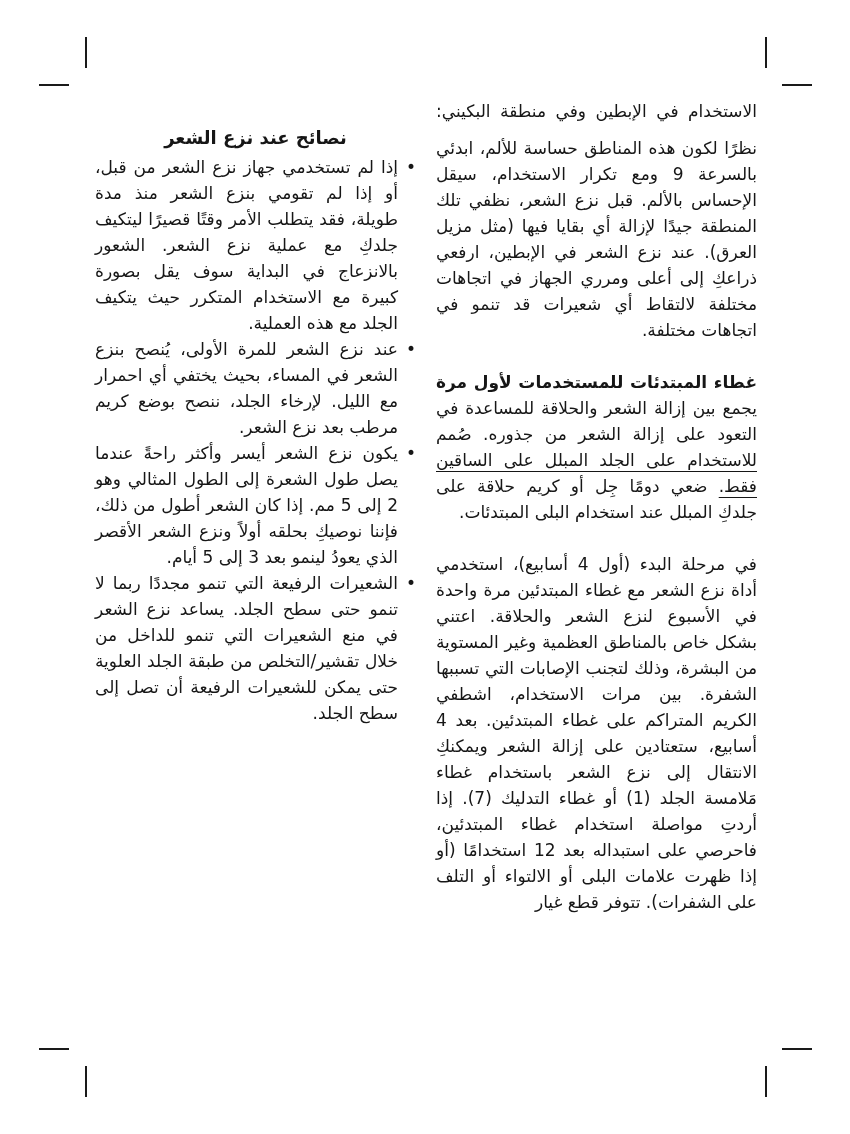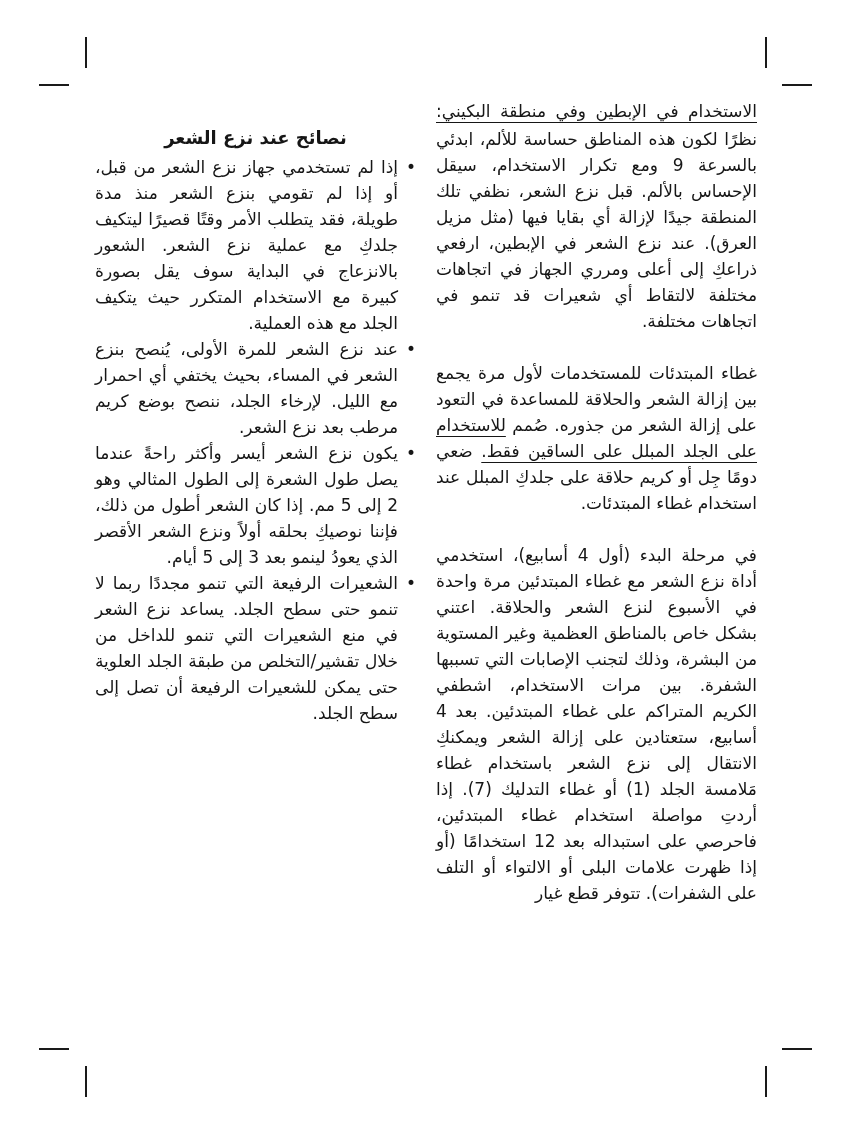--- a/index.html
+++ b/index.html
@@ -28,39 +28,38 @@
   .body, li {
     font-size: 17px;
     line-height: 26px;
     text-align: justify;
     margin: 0;
   }
   .h-underline {
     font-size: 17px;
     line-height: 26px;
     font-weight: normal;
-    text-decoration: underline;
     text-underline-offset: 5px;
     text-decoration-thickness: 1.4px;
     text-align: justify;
     text-align-last: justify;
-    margin: 0 0 2px 0;
+    margin: 0 0 11px 0;
   }
   .h-bold {
     font-size: 18px;
     line-height: 27px;
     font-weight: bold;
     margin: 0 0 3px 0;
     text-align: center;
   }
   .sect { margin-top: 26px; }
   ul { list-style: none; margin: 2px 0 0 0; padding: 0; }
   li { position: relative; padding-right: 18px; }
   li .bullet { position: absolute; right: 0; top: 0; line-height: 26px; }
-  .b { font-weight: normal; margin-top: 17px; }
+  .b { font-weight: bold; margin-top: 17px; }
   .u {
     text-decoration: underline;
     text-underline-offset: 5px;
     text-decoration-thickness: 1.4px;
   }
 </style>
 </head>
 <body>
 
 <div class="page">
@@ -77,21 +76,21 @@
   <div class="content">
 
     <div class="col">
 
       <section>
         <h3 class="h-underline">الاستخدام في الإبطين وفي منطقة البكيني:</h3>
         <p class="body">نظرًا لكون هذه المناطق حساسة للألم، ابدئي بالسرعة 9 ومع تكرار الاستخدام، سيقل الإحساس بالألم. قبل نزع الشعر، نظفي تلك المنطقة جيدًا لإزالة أي بقايا فيها (مثل مزيل العرق). عند نزع الشعر في الإبطين، ارفعي ذراعكِ إلى أعلى ومرري الجهاز في اتجاهات مختلفة لالتقاط أي شعيرات قد تنمو في اتجاهات مختلفة.</p>
       </section>
 
       <section class="sect">
-        <p class="body"><span class="b">غطاء المبتدئات للمستخدمات لأول مرة</span><span> يجمع بين إزالة الشعر والحلاقة للمساعدة في التعود على إزالة الشعر من جذوره. صُمم </span><span class="u">للاستخدام على الجلد المبلل على الساقين فقط.</span><span> ضعي دومًا جِل أو كريم حلاقة على جلدكِ المبلل عند استخدام غطاء المبتدئات.</span></p>
+        <p class="body"><span class="b">غطاء المبتدئات للمستخدمات لأول مرة</span><span> يجمع بين إزالة الشعر والحلاقة للمساعدة في التعود على إزالة الشعر من جذوره. صُمم </span><span class="u">للاستخدام على الجلد المبلل على الساقين فقط.</span><span> ضعي دومًا جِل أو كريم حلاقة على جلدكِ المبلل عند استخدام البلى المبتدئات.</span></p>
       </section>
 
       <section class="sect">
         <p class="body">في مرحلة البدء (أول 4 أسابيع)، استخدمي أداة نزع الشعر مع غطاء المبتدئين مرة واحدة في الأسبوع لنزع الشعر والحلاقة. اعتني بشكل خاص بالمناطق العظمية وغير المستوية من البشرة، وذلك لتجنب الإصابات التي تسببها الشفرة. بين مرات الاستخدام، اشطفي الكريم المتراكم على غطاء المبتدئين. بعد 4 أسابيع، ستعتادين على إزالة الشعر ويمكنكِ الانتقال إلى نزع الشعر باستخدام غطاء مَلامسة الجلد (1) أو غطاء التدليك (7). إذا أردتِ مواصلة استخدام غطاء المبتدئين، فاحرصي على استبداله بعد 12 استخدامًا (أو إذا ظهرت علامات البلى أو الالتواء أو التلف على الشفرات). تتوفر قطع غيار</p>
       </section>
 
     </div>
 
     <div class="col">
 

